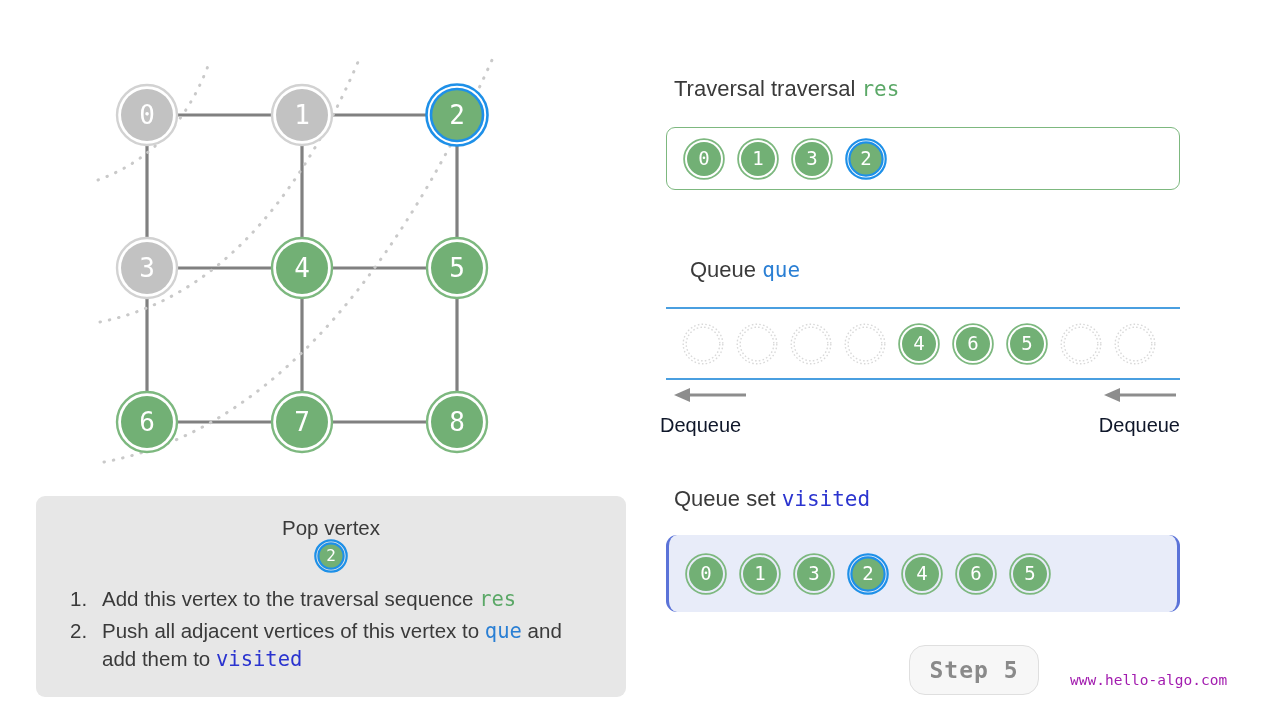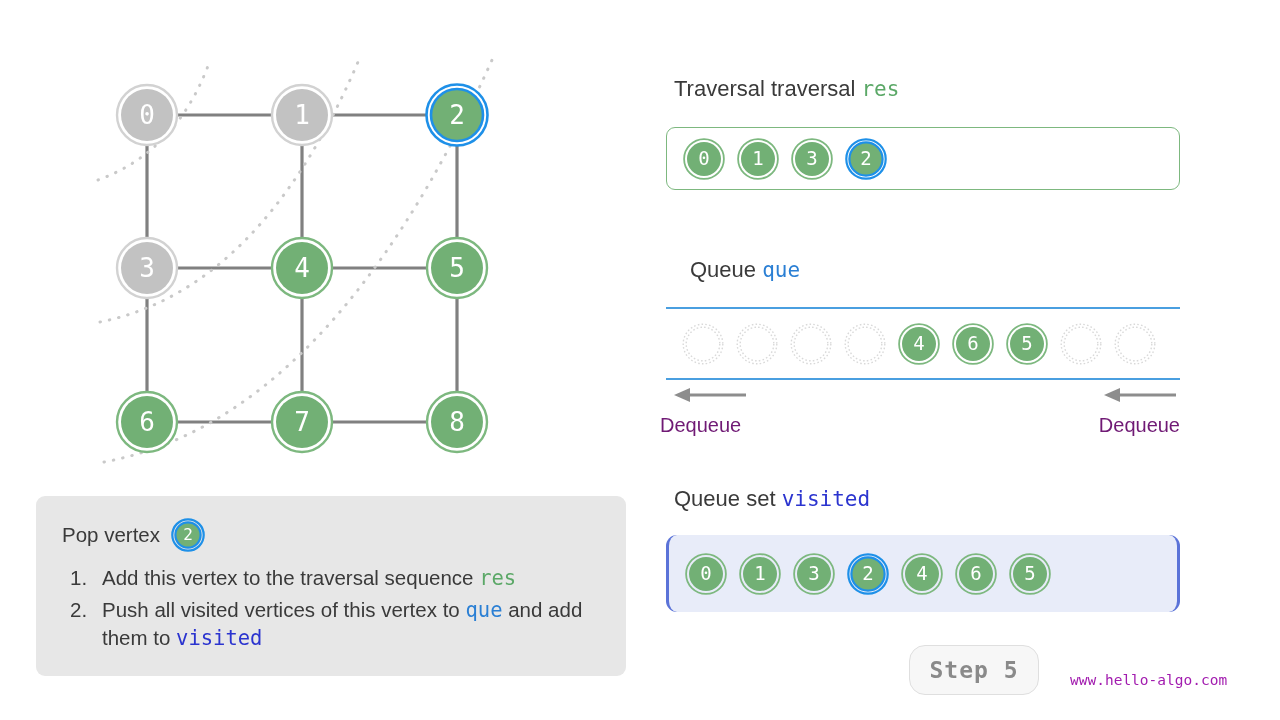--- a/index.html
+++ b/index.html
@@ -33,20 +33,21 @@
     border-radius: 9px;
     padding: 22px 26px 24px 26px;
   }
   .cap-line1 {
     font-size: 20.5px;
     color: #3a3a3a;
     display: flex;
     align-items: center;
     white-space: nowrap;
     margin-bottom: 12px;
+    flex-direction: column;
   }
   .cap-line1 .txt { line-height: 1; }
   .inline-node {
     display: inline-block;
     width: 34px; height: 34px;
     margin: 0 11px;
     position: relative;
     flex: none;
   }
   .cap-list {
@@ -126,21 +127,21 @@
 
   .arrow-row { position: absolute; top: 385px; left: 0; width: 514px; height: 22px; }
   .arrow { position: absolute; top: 0; }
   .arrow svg { display: block; }
   #arrow-dequeue { left: 6px; }
   #arrow-enqueue { left: 436px; }
   .arrow-label {
     position: absolute;
     top: 414px;
     font-size: 20px;
-    color: #701a75;
+    color: #0f172a;
   }
   #label-dequeue { left: -6px; }
   #label-enqueue { left: 426px; text-align: right; width: 88px; }
 
   
   #vis-title { position: absolute; left: 8px; top: 486px; }
   #vis-box {
     position: absolute;
     left: 0px; top: 535px;
     width: 514px; height: 77px;
@@ -283,21 +284,21 @@
       <span class="node-slot inline-node" id="caption-vertex" style="width: 34px; height: 34px;">
           <svg width="34" height="34" viewBox="0 0 34 34">
             <circle cx="17" cy="17" r="15.7" fill="none" stroke="#1e90e8" stroke-width="2.2"></circle>
             <circle cx="17" cy="17" r="12.6" fill="#72b075" stroke="#1e90e8" stroke-width="2.2"></circle>
           </svg>
           <span class="nlabel">2</span>
         </span>
     </div>
     <ol class="cap-list" id="caption-steps">
         <li><span class="num">1.</span><span>Add this vertex to the traversal sequence </span><span class="mono code-res">res</span></li>
-        <li><span class="num">2.</span><span>Push all visited vertices of this vertex to </span><span class="mono code-que">que</span><span> and add them to </span><span class="mono code-visited">visited</span></li>
+        <li><span class="num">2.</span><span>Push all adjacent vertices of this vertex to </span><span class="mono code-que">que</span><span> and add them to </span><span class="mono code-visited">visited</span></li>
       </ol>
   </div>
 
   <div id="right-panel">
 
     <div class="sec-title" id="res-title">
       <span>Traversal traversal</span>
       <span class="mono code-res">res</span>
     </div>
     <div id="res-box">

